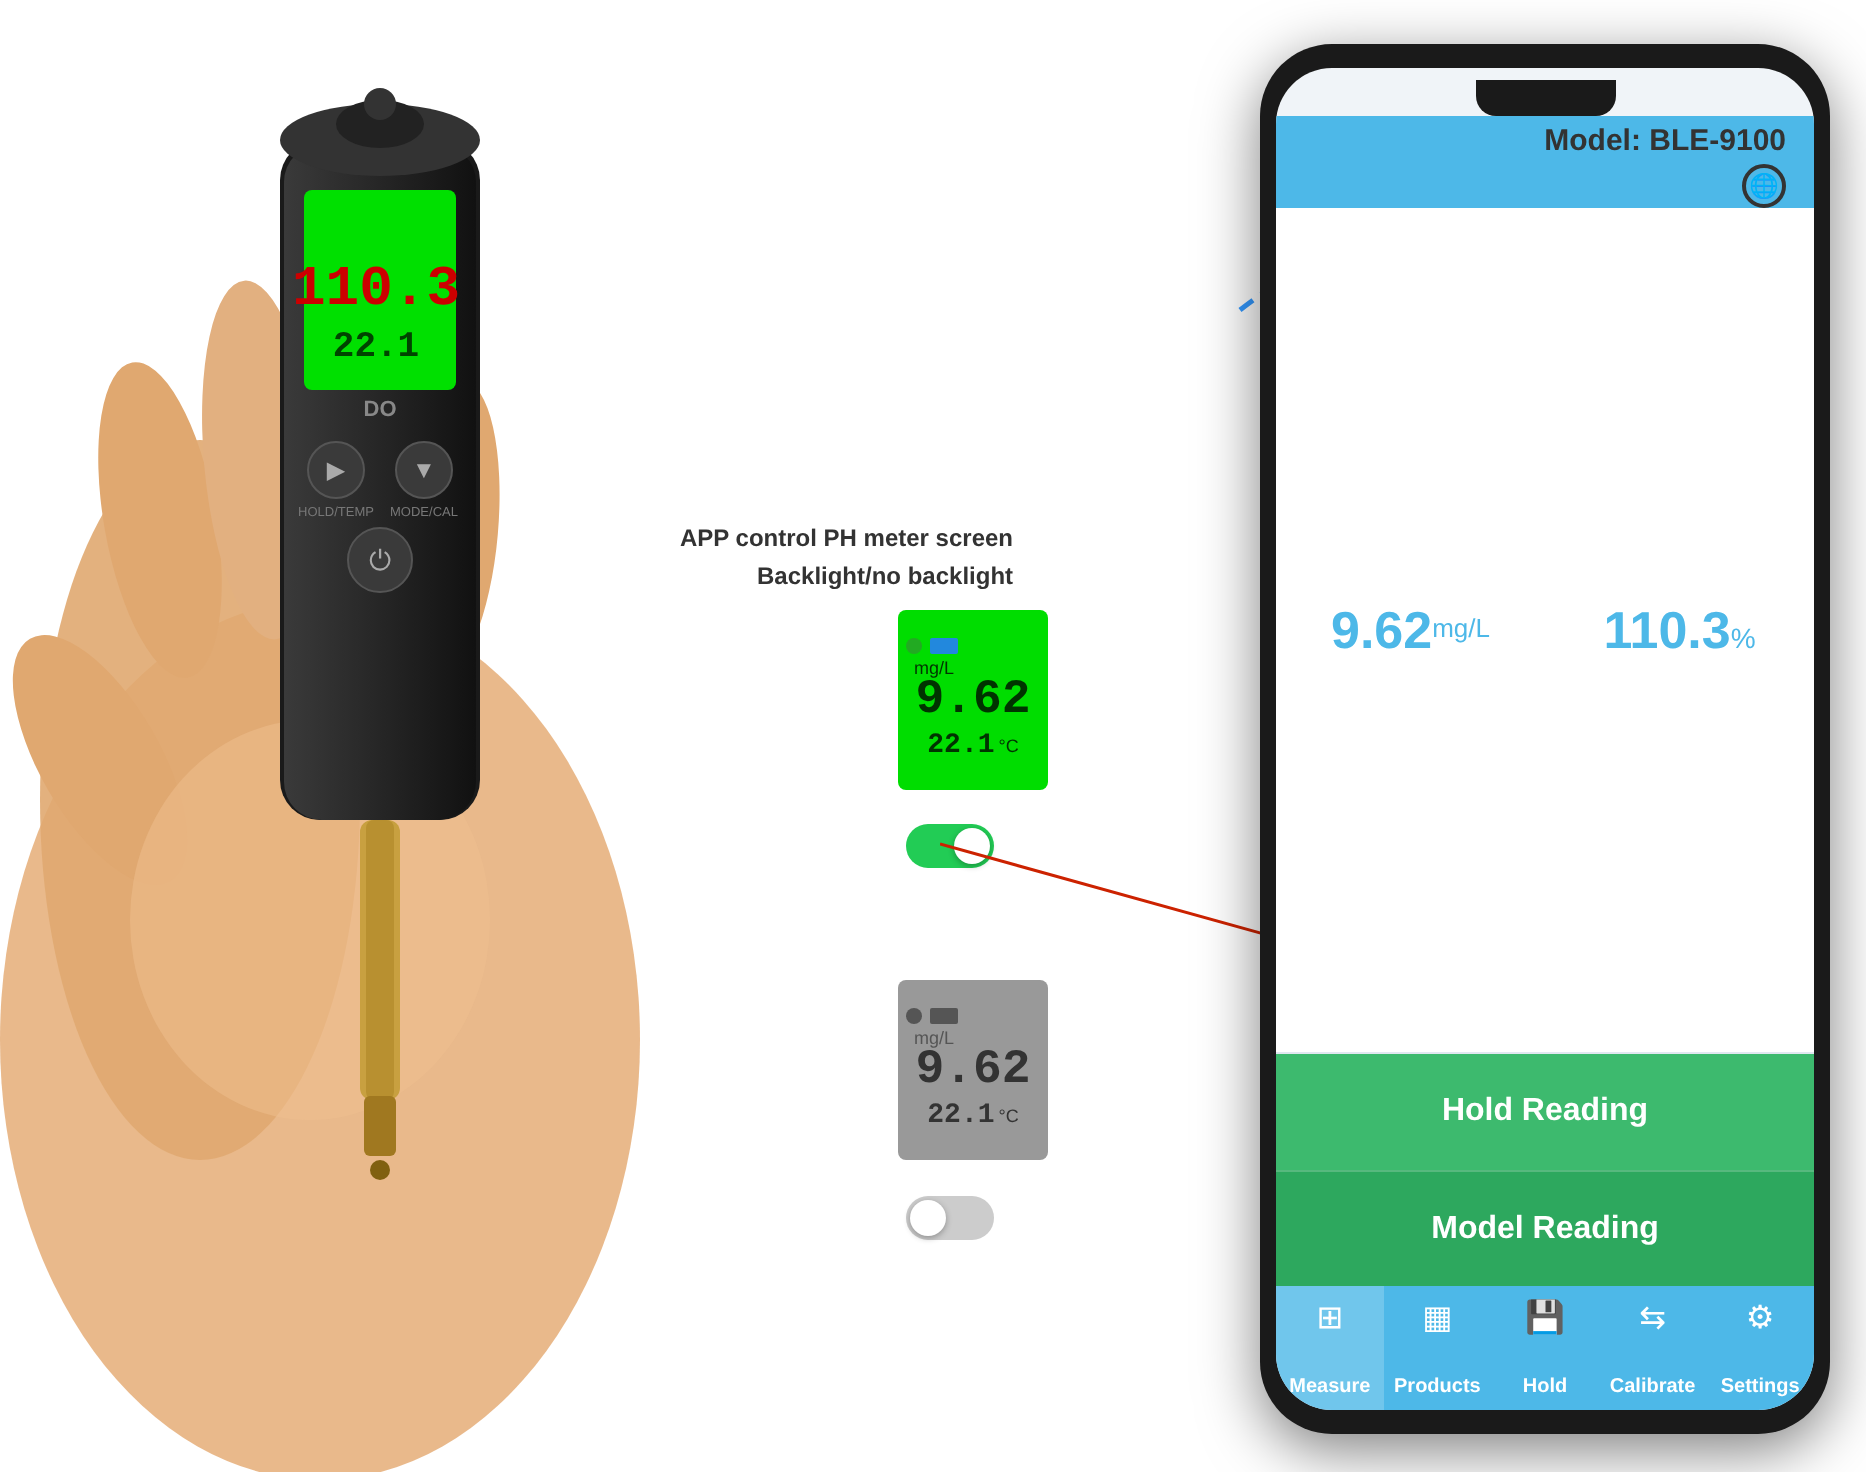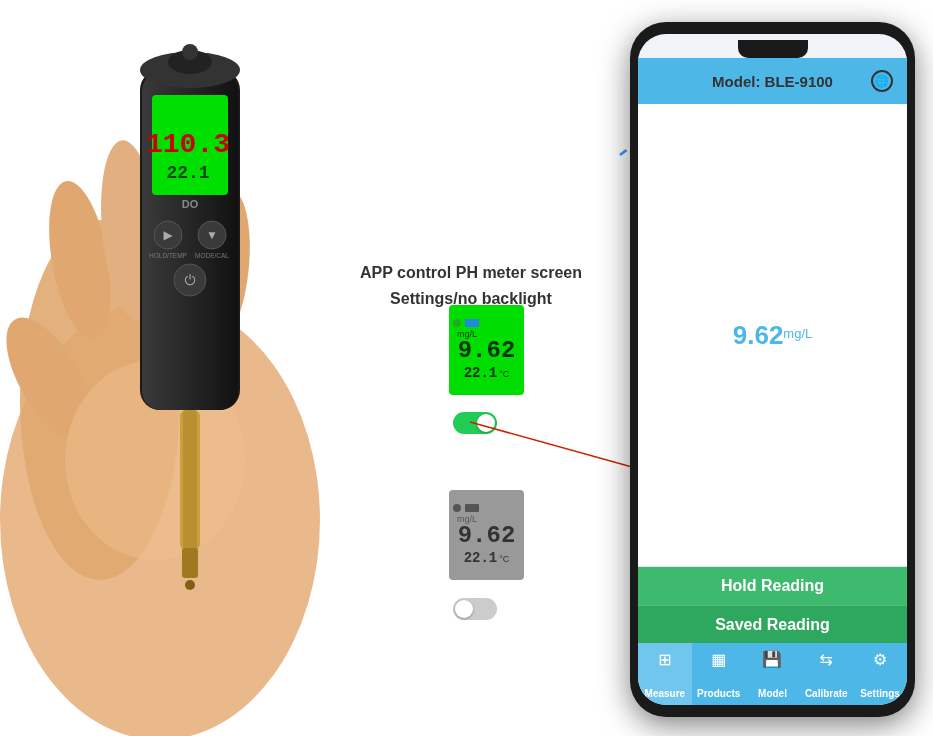--- a/index.html
+++ b/index.html
@@ -39,26 +39,25 @@
       top: 20px;
       width: 200px;
       height: 120px;
     }
 
     
     .center-text {
       position: absolute;
       left: 340px;
       top: 260px;
-      text-align: center;
-      font-size: 16px;
+      text-align: right;
+      font-size: 12px;
       font-weight: bold;
       color: #333;
       line-height: 1.6;
-      margin-left: 20px;
     }
 
     
     .lcd-preview-green {
       position: absolute;
       left: 445px;
       top: 310px;
       width: 75px;
       height: 90px;
       background: #00dd00;
@@ -200,24 +199,25 @@
       overflow: hidden;
       display: flex;
       flex-direction: column;
     }
 
     
     .app-header {
       background: #4db8e8;
       height: 46px;
       display: flex;
-      align-items: center;
+      align-items: flex-end;
       justify-content: space-between;
       padding: 0 14px;
       flex-shrink: 0;
+      flex-direction: column;
     }
 
     .app-model-text {
       color: #333;
       font-size: 15px;
       font-weight: bold;
     }
 
     .globe-icon {
       width: 22px;
@@ -345,21 +345,21 @@
       font-size: 13px;
       color: #333;
       font-weight: bold;
     }
 
     
     .action-btn {
       display: flex;
       align-items: center;
       justify-content: center;
-      height: 38px;
+      height: 58px;
       font-size: 16px;
       font-weight: bold;
       color: white;
       flex-shrink: 0;
       cursor: pointer;
     }
 
     .hold-btn {
       background: #3dba6e;
     }
@@ -494,21 +494,21 @@
       <circle cx="28" cy="28" r="27" fill="#3399ff"></circle>
 
       <polyline points="20,16 36,30 24,42" stroke="white" stroke-width="3" fill="none"></polyline>
       <polyline points="20,42 36,30 24,16" stroke="white" stroke-width="3" fill="none"></polyline>
       <line x1="24" y1="16" x2="24" y2="42" stroke="white" stroke-width="3"></line>
     </svg>
   </div>
 
   <div class="center-text">
     <div>APP control PH meter screen</div>
-    <div>Settings/no backlight</div>
+    <div>Backlight/no backlight</div>
   </div>
 
   <div class="lcd-preview-green" style="position:absolute;left:449px;top:305px;">
     <div class="preview-top-icons">
       <div style="width:8px;height:8px;border-radius:50%;background:#22aa22;"></div>
       <div style="width:14px;height:8px;background:#2288dd;border-radius:1px;"></div>
     </div>
     <div class="preview-unit">mg/L</div>
     <div class="preview-val" style="font-size:24px;color:#003300;">
       <span>9.62</span>
@@ -566,32 +566,37 @@
       </div>
 
       <div class="readings-area">
 
         <div class="reading-row">
           <span class="reading-value">
             <span>9.62</span><span class="reading-unit"><span style="font-size:13px;vertical-align:super;">mg/L</span></span>
           </span>
         </div>
 
+        <div class="reading-row">
+          <span class="reading-value">
+            <span>110.3</span><span class="reading-unit">%</span>
+          </span>
+        </div>
 
 
 
       </div>
 
 
       <div class="action-btn hold-btn">
         <span>Hold Reading</span>
       </div>
 
       <div class="action-btn save-btn">
-        <span>Saved Reading</span>
+        <span>Model Reading</span>
       </div>
 
       <div class="bottom-nav">
 
         <div class="nav-item nav-item-active">
           <div class="nav-icon">⊞</div>
           <div class="nav-label">
             <span>Measure</span>
           </div>
         </div>
@@ -599,21 +604,21 @@
         <div class="nav-item">
           <div class="nav-icon">▦</div>
           <div class="nav-label">
             <span>Products</span>
           </div>
         </div>
 
         <div class="nav-item">
           <div class="nav-icon">💾</div>
           <div class="nav-label">
-            <span>Model</span>
+            <span>Hold</span>
           </div>
         </div>
 
         <div class="nav-item">
           <div class="nav-icon">⇆</div>
           <div class="nav-label">
             <span>Calibrate</span>
           </div>
         </div>
 

